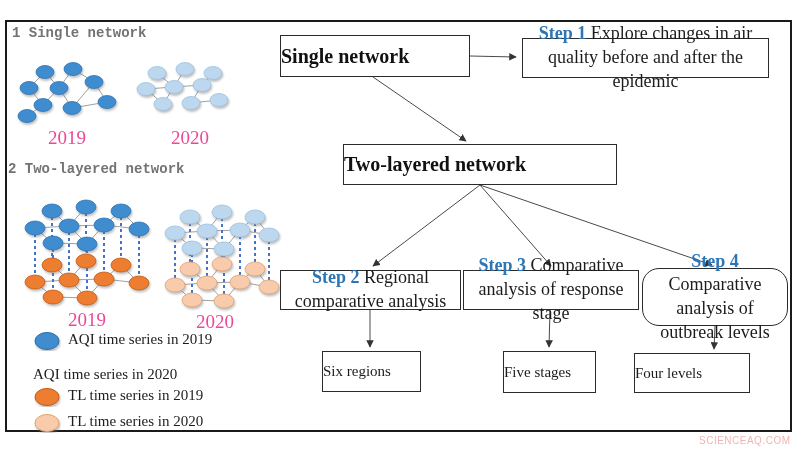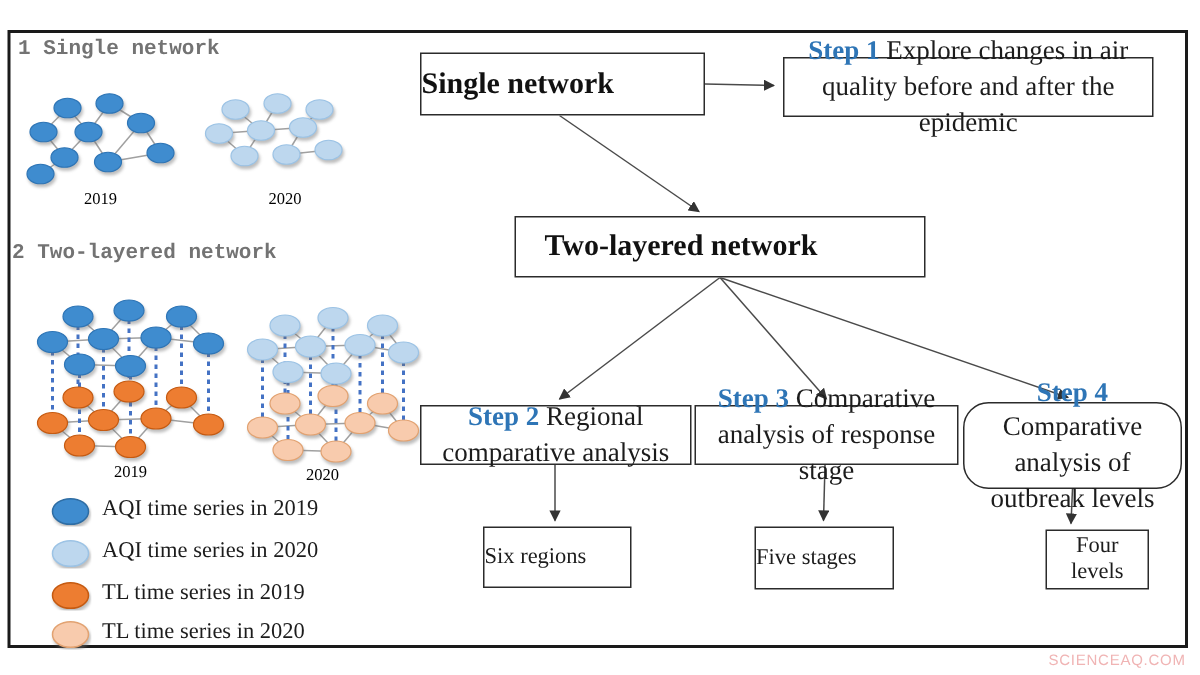--- a/index.html
+++ b/index.html
@@ -6,21 +6,21 @@
   body{
     width:800px;height:450px;position:relative;background:#ffffff;
     font-family:"Liberation Serif",serif;overflow:hidden;
   }
   .frame{
     position:absolute;left:5px;top:20px;width:787px;height:412px;
     border:2px solid #1a1a1a;box-sizing:border-box;background:#fff;
   }
   .abs{position:absolute;}
   .sec-title{font-weight:bold;font-size:14px;color:#737373;white-space:nowrap;font-family:Liberation Mono, monospace;}
-  .year{font-size:11px;color:#000000;text-align:center;}
+  .year{font-size:19px;color:#ec4899;text-align:center;}
   .legend-row{position:absolute;display:flex;align-items:flex-start;gap:7px;height:20px;}
   .legend-label{font-size:15px;color:#1c1c1c;white-space:nowrap;}
   .fbox{
     position:absolute;border:1.5px solid #2b2b2b;background:#fff;box-sizing:border-box;
     display:flex;align-items:center;justify-content:flex-start;text-align:center;
   }
   .main-box{font-weight:bold;font-size:20px;color:#111;}
   .step-box{font-size:18px;line-height:1.32;padding:2px 4px;color:#1c1c1c;}
   .step-lab{font-weight:bold;color:#2E75B6;}
   .out-box{font-size:15px;color:#1c1c1c;}
@@ -239,21 +239,21 @@
     </g>
   </svg>
   <div class="abs year" style="left:163px;top:289px;width:90px;">2020</div>
 
   <div class="legend-row" style="left:26px;top:309px;">
     <svg width="28" height="20" viewBox="0 0 28 20">
       <ellipse class="node sw sw0" cx="14" cy="10" rx="12" ry="8.5" fill="#3F8CCF"></ellipse>
     </svg>
     <span class="legend-label">AQI time series in 2019</span>
   </div>
-  <div class="legend-row" style="left:26px;top:337px;">
+  <div class="legend-row" style="left:26px;top:337px;flex-direction:column;">
     <svg width="28" height="20" viewBox="0 0 28 20">
       <ellipse class="node sw sw1" cx="14" cy="10" rx="12" ry="8.5" fill="#BDD7EE"></ellipse>
     </svg>
     <span class="legend-label">AQI time series in 2020</span>
   </div>
   <div class="legend-row" style="left:26px;top:365px;">
     <svg width="28" height="20" viewBox="0 0 28 20">
       <ellipse class="node sw sw2" cx="14" cy="10" rx="12" ry="8.5" fill="#ED7D31"></ellipse>
     </svg>
     <span class="legend-label">TL time series in 2019</span>
@@ -266,21 +266,21 @@
   </div>
 
   <div class="fbox main-box" style="left:273px;top:13px;width:190px;height:42px;">
     <span>Single network</span>
   </div>
 
   <div class="fbox step-box" style="left:515px;top:16px;width:247px;height:40px;">
     <div><span class="step-lab">Step 1</span> <span>Explore changes in air quality before and after the epidemic</span></div>
   </div>
 
-  <div class="fbox main-box" style="left:336px;top:122px;width:274px;height:41px;padding-left:19px;">
+  <div class="fbox main-box" style="left:336px;top:122px;width:274px;height:41px;">
     <span>Two-layered network</span>
   </div>
 
   <div class="fbox step-box" style="left:273px;top:248px;width:181px;height:40px;">
     <div><span class="step-lab">Step 2</span> <span>Regional comparative analysis</span></div>
   </div>
 
   <div class="fbox step-box" style="left:456px;top:248px;width:176px;height:40px;">
     <div><span class="step-lab">Step 3</span> <span>Comparative analysis of response stage</span></div>
   </div>
@@ -290,19 +290,19 @@
   </div>
 
   <div class="fbox out-box" style="left:496px;top:329px;width:93px;height:42px;">
     <span>Five stages</span>
   </div>
 
   <div class="fbox out-box" style="left:315px;top:329px;width:99px;height:41px;">
     <span>Six regions</span>
   </div>
 
-  <div class="fbox out-box" style="left:690px;top:331px;width:69px;height:40px;">
+  <div class="fbox out-box" style="left:627px;top:331px;width:116px;height:40px;">
     <span>Four levels</span>
   </div>
 
 </div>
 
 <div class="watermark">SCIENCEAQ.COM</div>
 
 </body></html>

